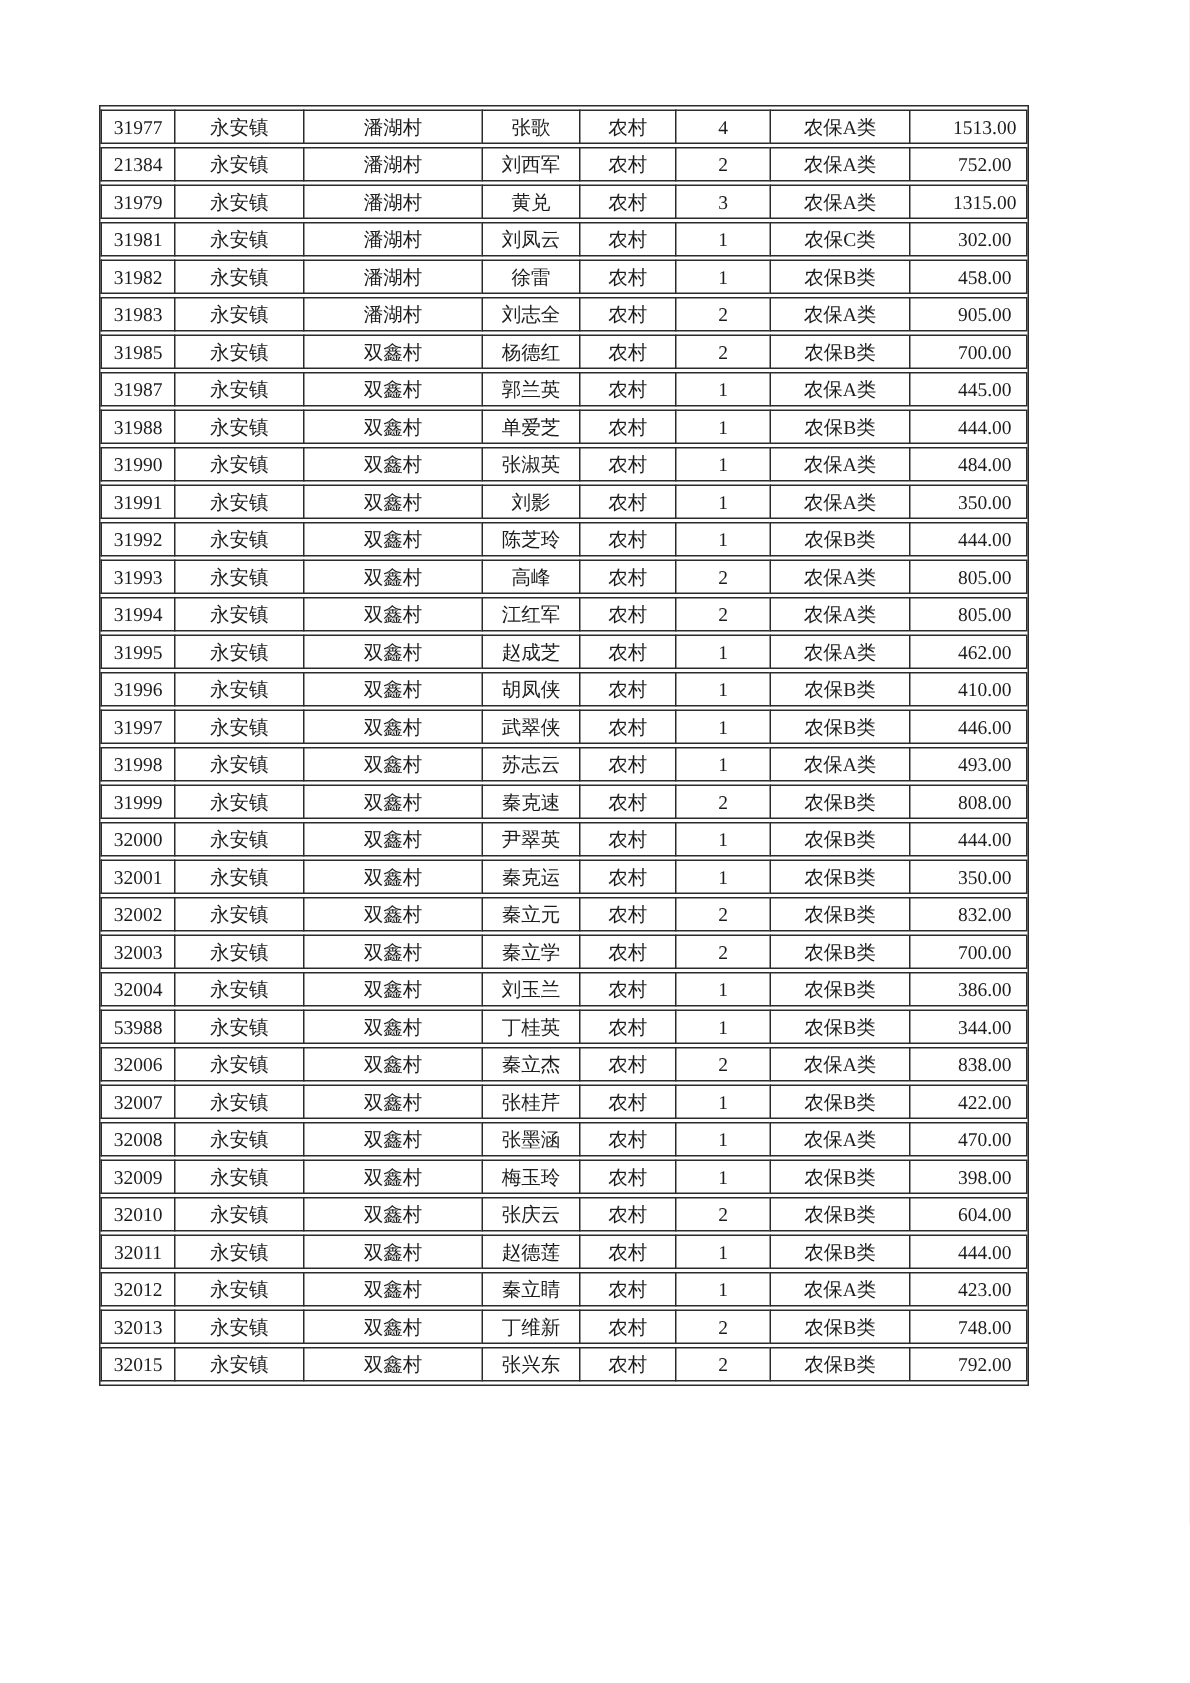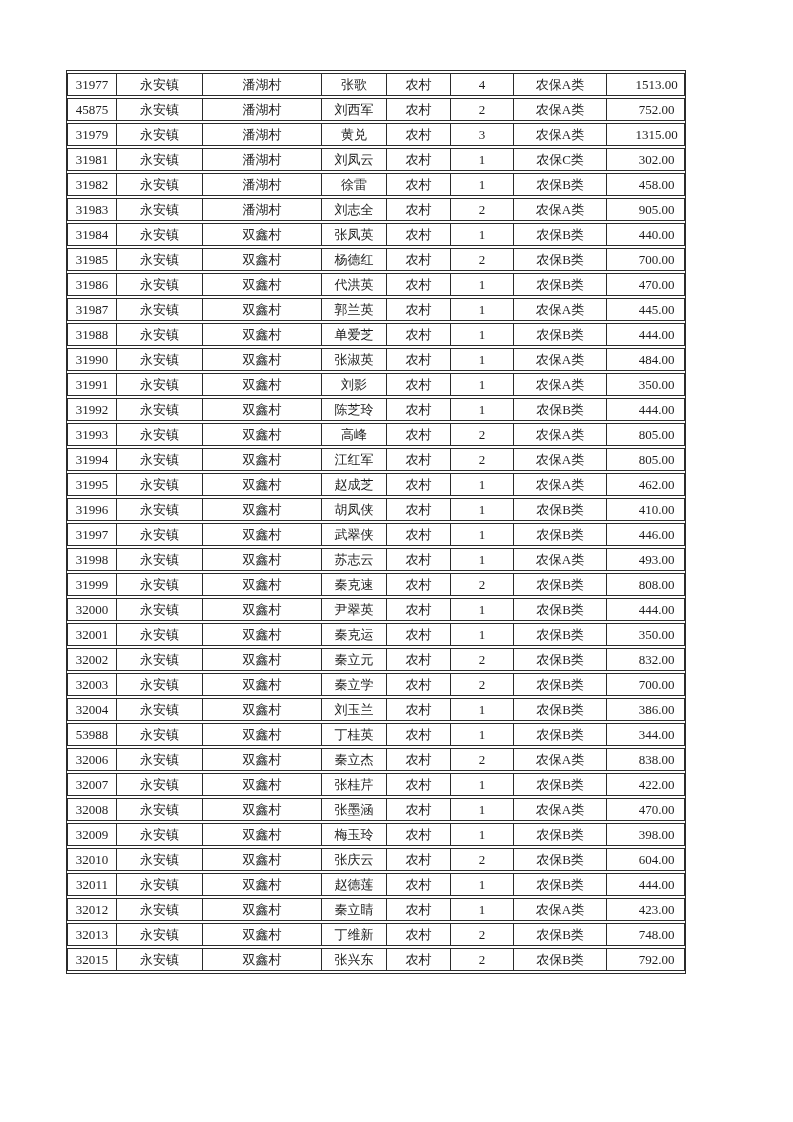--- a/index.html
+++ b/index.html
@@ -74,21 +74,21 @@
           <td>31977</td>
           <td>永安镇</td>
           <td>潘湖村</td>
           <td>张歌</td>
           <td>农村</td>
           <td>4</td>
           <td>农保A类</td>
           <td>1513.00</td>
         </tr>
         <tr>
-          <td>45875</td>
+          <td>21384</td>
           <td>永安镇</td>
           <td>潘湖村</td>
           <td>刘西军</td>
           <td>农村</td>
           <td>2</td>
           <td>农保A类</td>
           <td>752.00</td>
         </tr>
         <tr>
           <td>31979</td>
@@ -124,48 +124,28 @@
           <td>31983</td>
           <td>永安镇</td>
           <td>潘湖村</td>
           <td>刘志全</td>
           <td>农村</td>
           <td>2</td>
           <td>农保A类</td>
           <td>905.00</td>
         </tr>
         <tr>
-          <td>31984</td>
-          <td>永安镇</td>
-          <td>双鑫村</td>
-          <td>张凤英</td>
-          <td>农村</td>
-          <td>1</td>
-          <td>农保B类</td>
-          <td>440.00</td>
-        </tr>
-        <tr>
           <td>31985</td>
           <td>永安镇</td>
           <td>双鑫村</td>
           <td>杨德红</td>
           <td>农村</td>
           <td>2</td>
           <td>农保B类</td>
           <td>700.00</td>
-        </tr>
-        <tr>
-          <td>31986</td>
-          <td>永安镇</td>
-          <td>双鑫村</td>
-          <td>代洪英</td>
-          <td>农村</td>
-          <td>1</td>
-          <td>农保B类</td>
-          <td>470.00</td>
         </tr>
         <tr>
           <td>31987</td>
           <td>永安镇</td>
           <td>双鑫村</td>
           <td>郭兰英</td>
           <td>农村</td>
           <td>1</td>
           <td>农保A类</td>
           <td>445.00</td>

